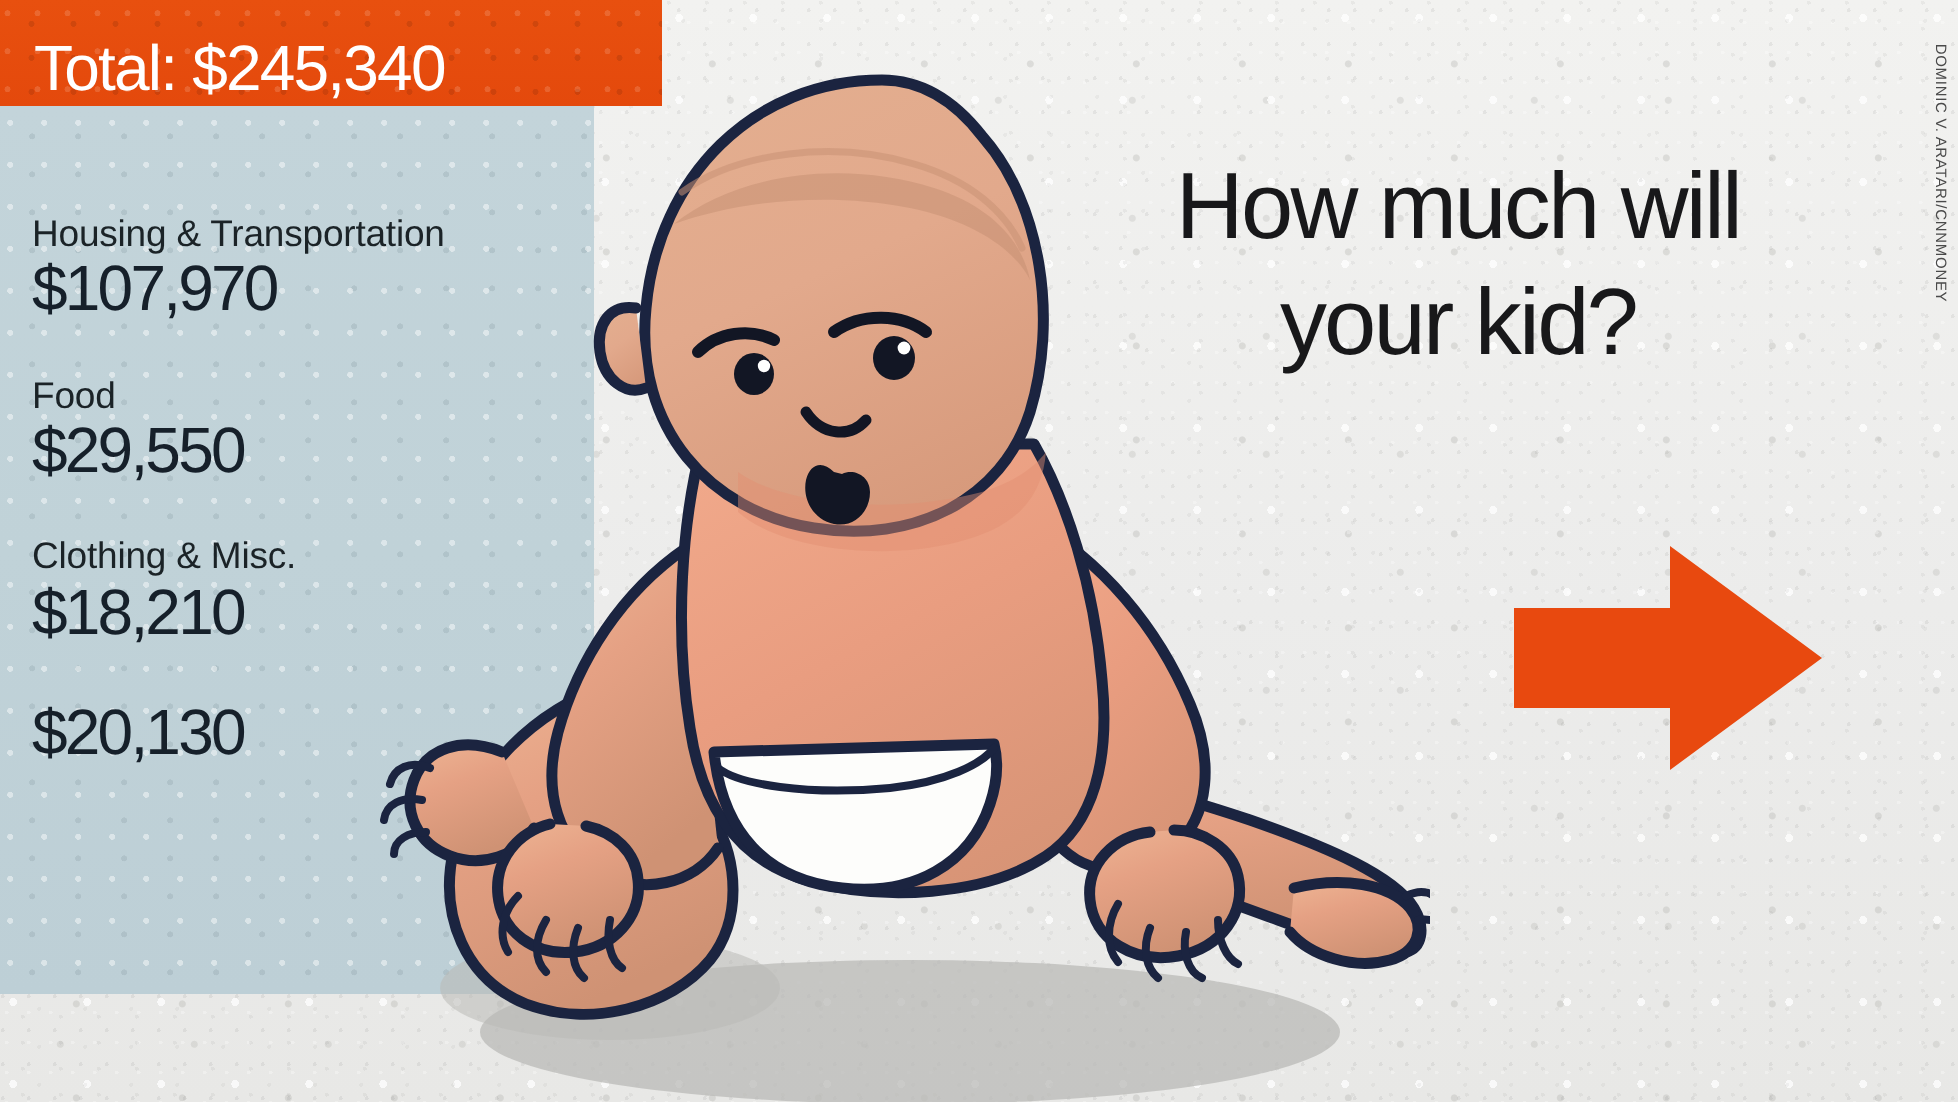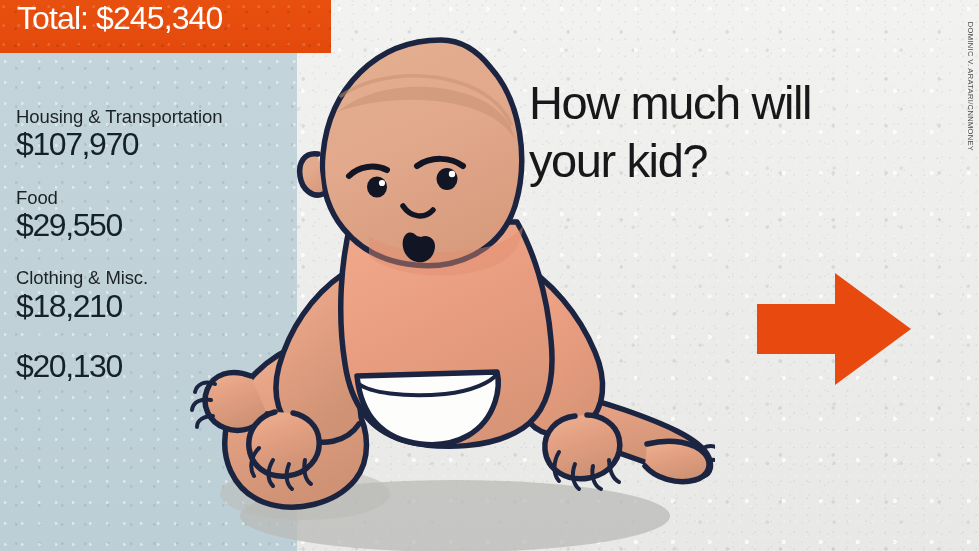--- a/index.html
+++ b/index.html
@@ -40,21 +40,21 @@
     background-size: 13px 17px, 19px 13px, 23px 19px, 11px 15px;
     pointer-events: none;
   }
 
   
   .stats-panel {
     position: absolute;
     left: 0;
     top: 53px;
     width: 297px;
-    height: 498px;
+    height: 444px;
     background:
       radial-gradient(circle at 30% 40%, rgba(255,255,255,.45) 0 1.4px, transparent 1.6px),
       radial-gradient(circle at 70% 80%, rgba(140,160,168,.30) 0 1.4px, transparent 1.6px),
       linear-gradient(180deg, #c3d4da 0%, #c0d2d8 50%, #bdcfd6 100%);
     background-size: 17px 21px, 23px 19px, 100% 100%;
   }
   .stats-list {
     position: absolute;
     left: 0; top: 0;
     width: 100%;
@@ -83,21 +83,21 @@
     position: absolute;
     left: 0; top: 0;
     width: 331px;
     height: 53px;
     background:
       radial-gradient(circle at 25% 35%, rgba(255,255,255,.14) 0 1.4px, transparent 1.6px),
       radial-gradient(circle at 75% 70%, rgba(0,0,0,.10) 0 1.4px, transparent 1.6px),
       linear-gradient(180deg, #e8500f 0%, #e4490c 100%);
     background-size: 15px 19px, 21px 17px, 100% 100%;
     display: flex;
-    align-items: flex-start;
+    align-items: flex-end;
     z-index: 6;
   }
   .total-text {
     color: #ffffff;
     font-size: 32px;
     letter-spacing: -0.9px;
     padding-left: 17px;
     white-space: nowrap;
   }
 
@@ -105,20 +105,21 @@
   .headline {
     position: absolute;
     left: 529px;
     top: 74px;
     width: 400px;
     color: #18181a;
     font-size: 47px;
     line-height: 58px;
     letter-spacing: -1.4px;
     z-index: 5;
+    text-align: center;
   }
   .headline-line { display: block; white-space: nowrap; }
 
   
   .next-arrow {
     position: absolute;
     left: 757px;
     top: 273px;
     width: 154px;
     height: 112px;

